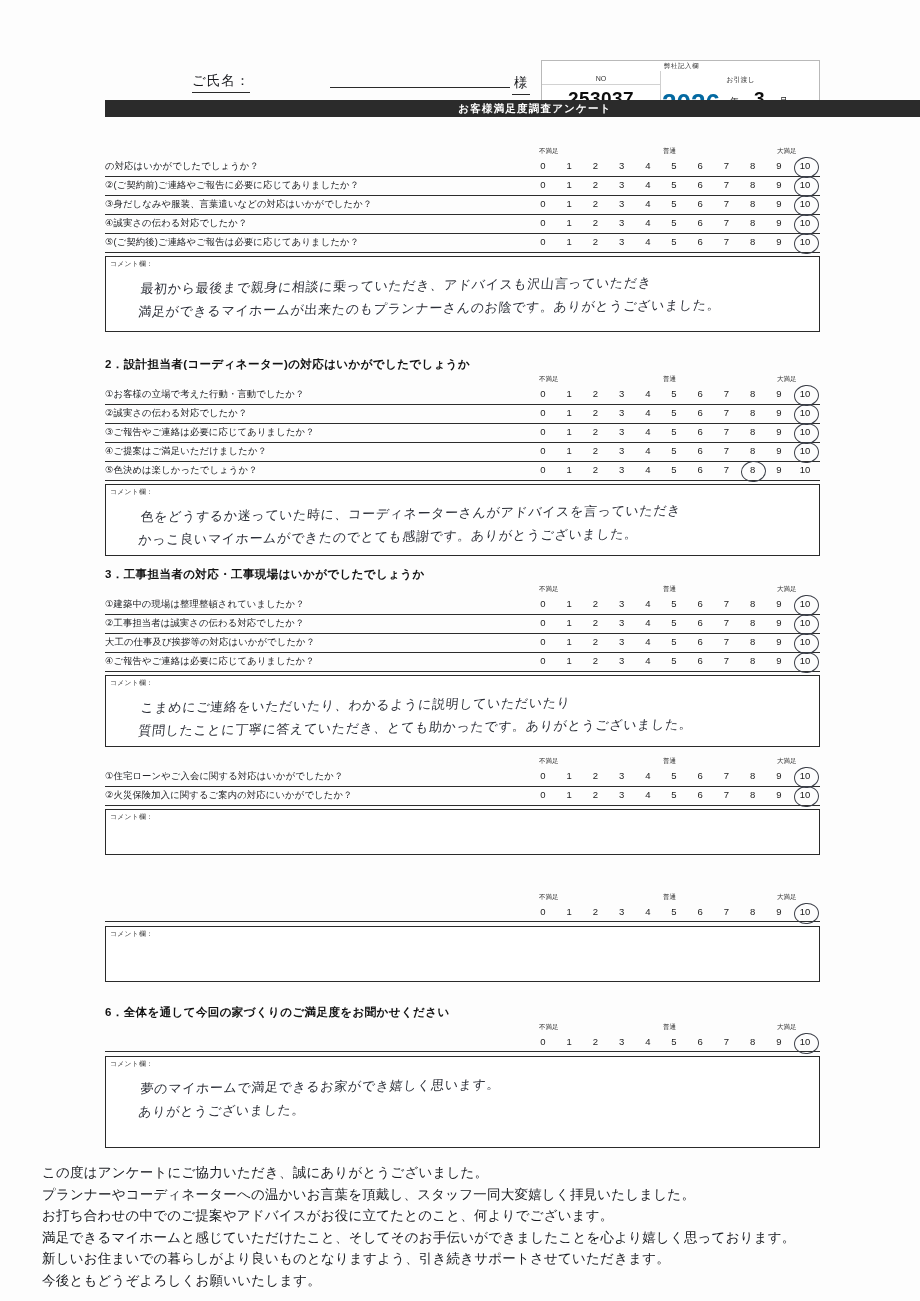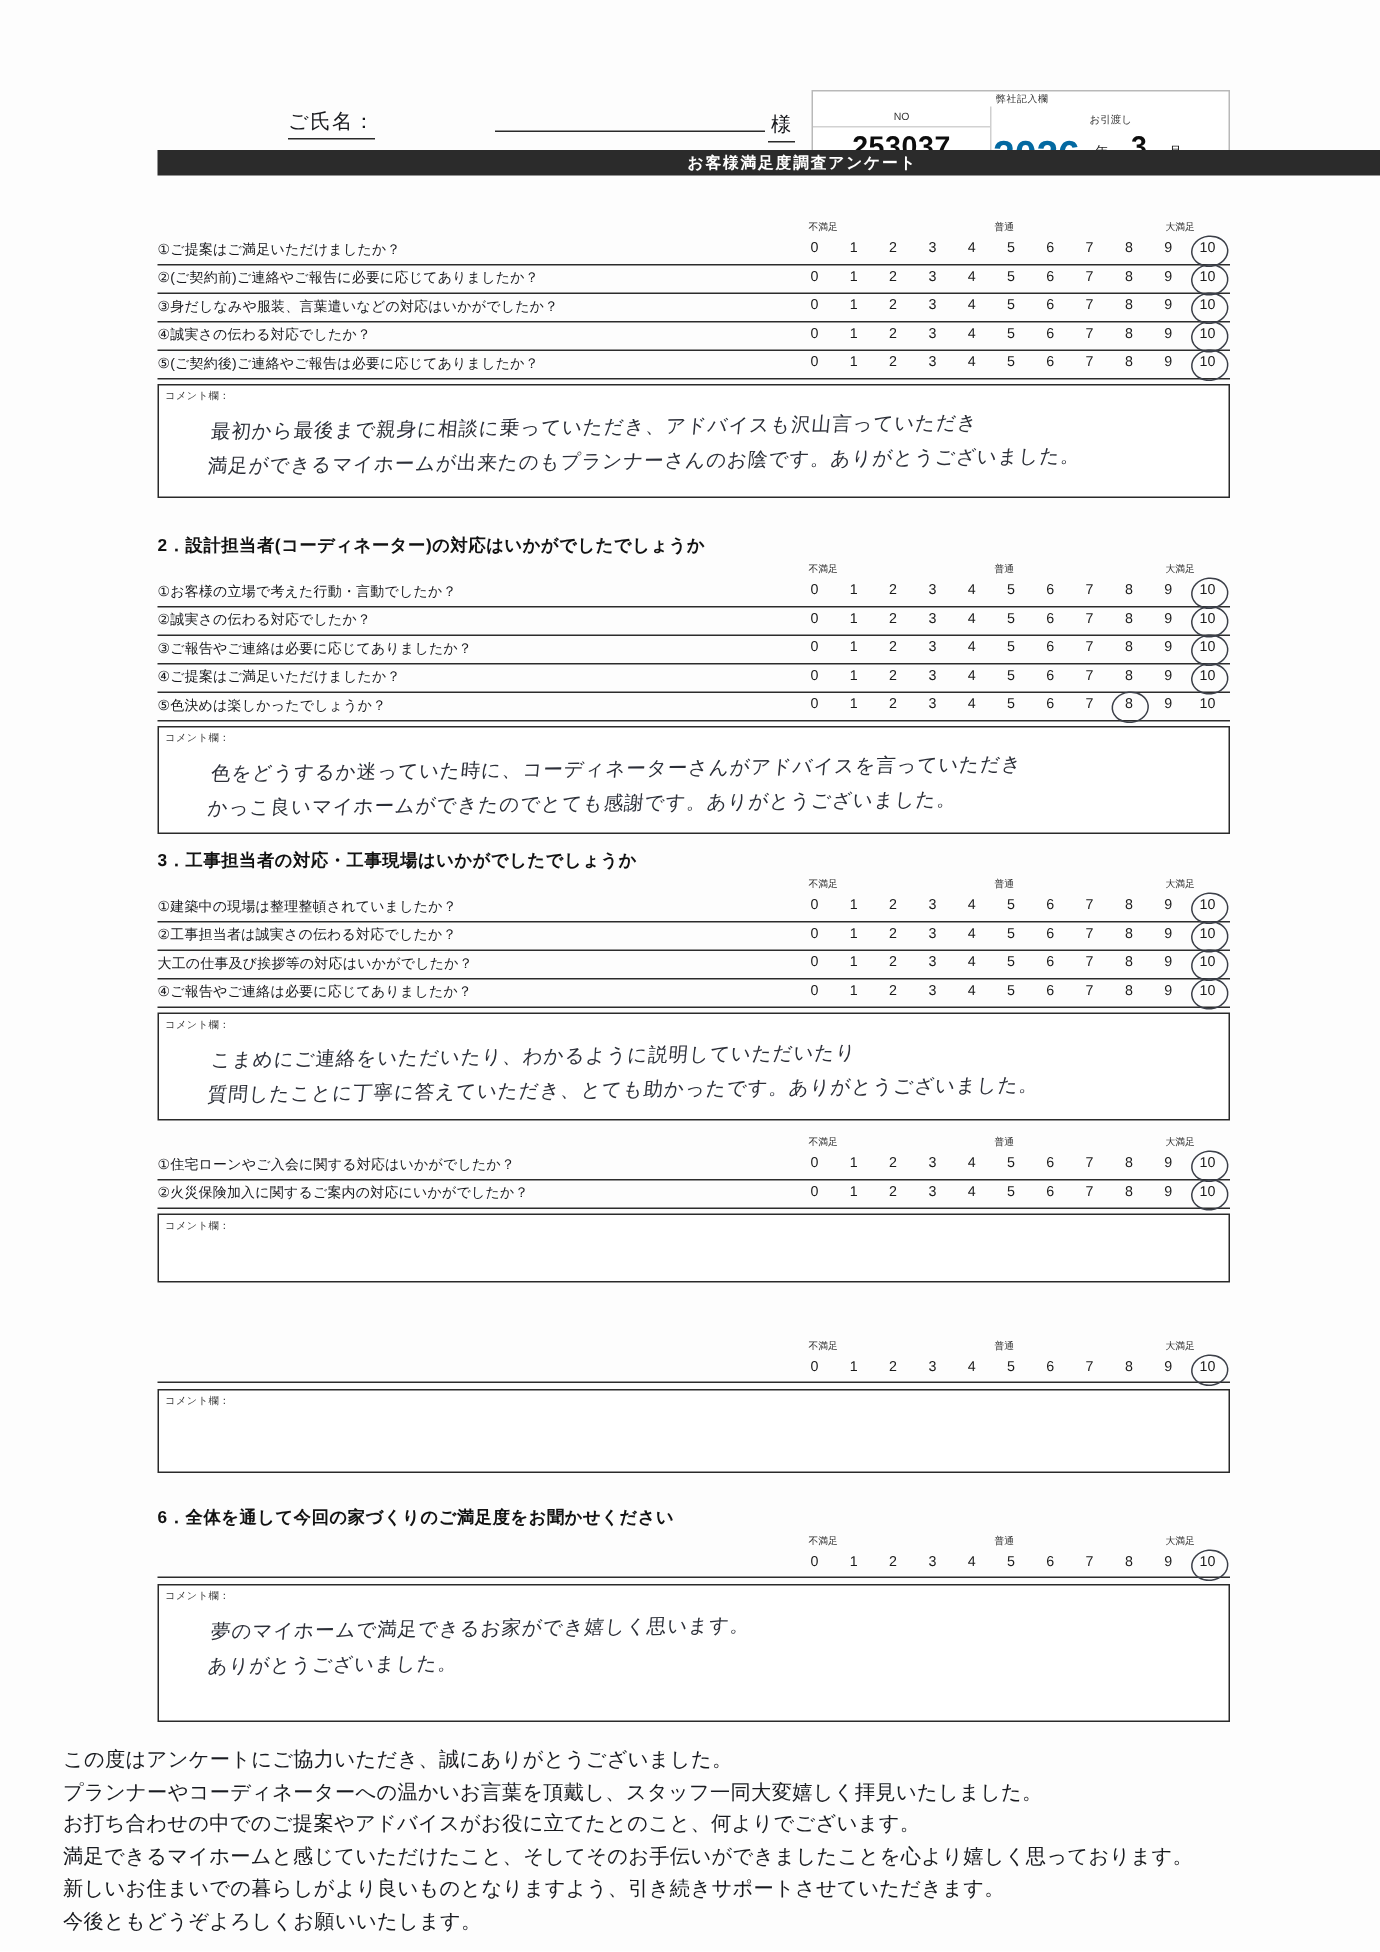--- a/index.html
+++ b/index.html
@@ -276,21 +276,21 @@
   <div class="title-bar">お客様満足度調査アンケート</div>
 
   <div id="sections-root">
       <div class="section" style="top: 147px;">
         <div class="scale-head">
           <span class="sh-low">不満足</span>
           <span class="sh-mid">普通</span>
           <span class="sh-high">大満足</span>
         </div>
         <div class="q-row first">
-          <div class="q-text">①ご提案はご満足いただけましたか？</div>
+          <div class="q-text">の対応はいかがでしたでしょうか？</div>
           <div class="scale">
             <span class="pt" style="left: 0px;">0</span>
             <span class="pt" style="left: 26.2px;">1</span>
             <span class="pt" style="left: 52.4px;">2</span>
             <span class="pt" style="left: 78.6px;">3</span>
             <span class="pt" style="left: 104.8px;">4</span>
             <span class="pt" style="left: 131px;">5</span>
             <span class="pt" style="left: 157.2px;">6</span>
             <span class="pt" style="left: 183.4px;">7</span>
             <span class="pt" style="left: 209.6px;">8</span>

